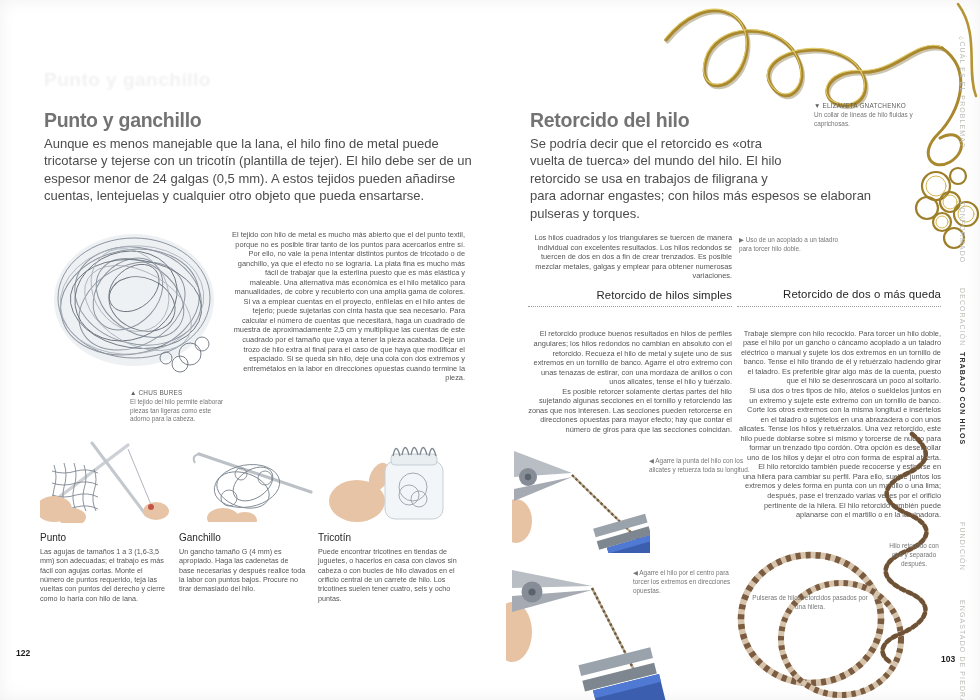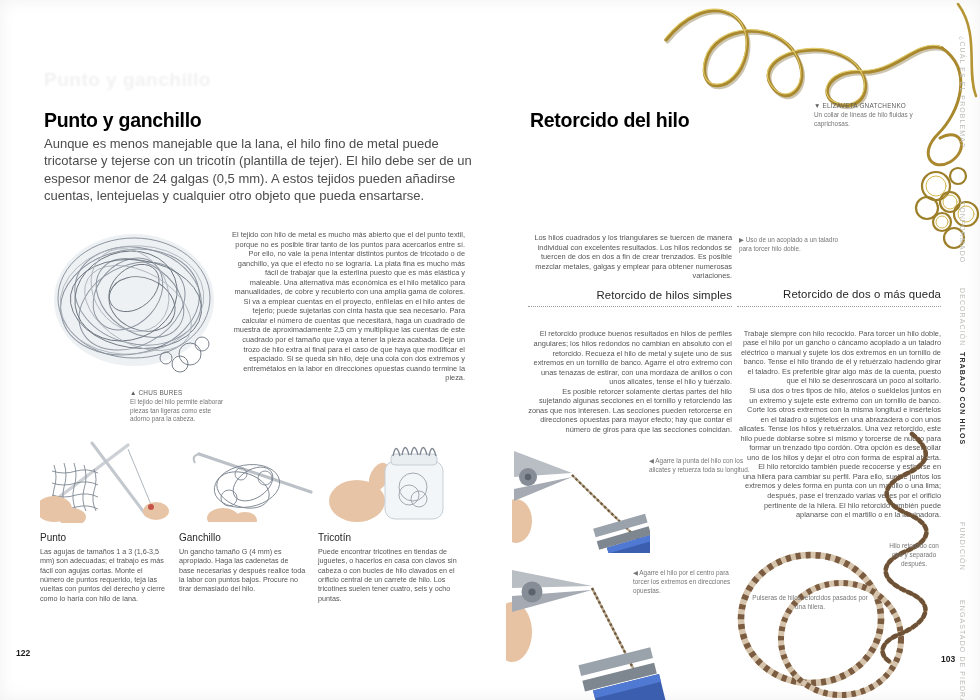--- a/index.html
+++ b/index.html
@@ -5,21 +5,21 @@
   html,body{margin:0;padding:0;background:#e8e8e6;}
   .spread{position:relative;width:980px;height:700px;background:#fff;overflow:hidden;
     font-family:"Liberation Sans","DejaVu Sans",sans-serif;color:#4f4f4f;
     box-shadow:inset 0 0 18px rgba(0,0,0,0.06);}
   .abs{position:absolute;}
   p{margin:0;}
 
   
   .ghost-title{left:44px;top:69px;font-size:19px;font-weight:700;color:#111;
     opacity:.055;filter:blur(1.1px);letter-spacing:.5px;}
-  .page-title{font-size:19.5px;font-weight:700;color:#000000;letter-spacing:-.3px;}
+  .page-title{font-size:19.5px;font-weight:700;color:#737373;letter-spacing:-.3px;}
   .t-left{left:44px;top:96px;}
   .t-right{left:530px;top:96px;text-align:right;}
   .intro{font-size:13px;line-height:1.34;color:#4c4c4c;}
   .i-left{left:44px;top:135px;width:432px;}
   .i-right{left:530px;top:135px;width:384px;}
   .intro-float{float:right;width:120px;height:44px;}
 
   
   .bodycol{font-size:7.4px;line-height:1.29;color:#555;text-align:right;}
   .b-left{left:232px;top:230px;width:233px;}
@@ -194,20 +194,21 @@
       <g stroke="#d3b74f" stroke-width="1">
         <circle cx="300" cy="186" r="10"></circle>
           <circle cx="314" cy="202" r="7"></circle>
         <circle cx="330" cy="214" r="8"></circle>
           <circle cx="306" cy="222" r="6"></circle>
       </g>
     </g>
   </svg>
 
   <h1 class="abs page-title t-right">Retorcido del hilo</h1>
+  <p class="abs intro i-right"><span class="intro-float"></span><span>Se podría decir que el retorcido es «otra vuelta de tuerca» del mundo del hilo. El hilo retorcido se usa en trabajos de filigrana y para adornar engastes; con hilos más espesos se elaboran pulseras y torques.</span></p>
 
   <div class="abs cap cap-neck">
     <span class="cred">▼ ELIZAVETA GNATCHENKO</span><br>
     <span>Un collar de líneas de hilo fluidas y caprichosas.</span>
   </div>
 
   <div class="abs cap cap-drill">▶ Uso de un acoplado a un taladro para torcer hilo doble.</div>
 
   <div class="abs bodycol c-left">
     <p>Los hilos cuadrados y los triangulares se tuercen de manera individual con excelentes resultados. Los hilos redondos se tuercen de dos en dos a fin de crear trenzados. Es posible mezclar metales, galgas y emplear para obtener numerosas variaciones.</p>

